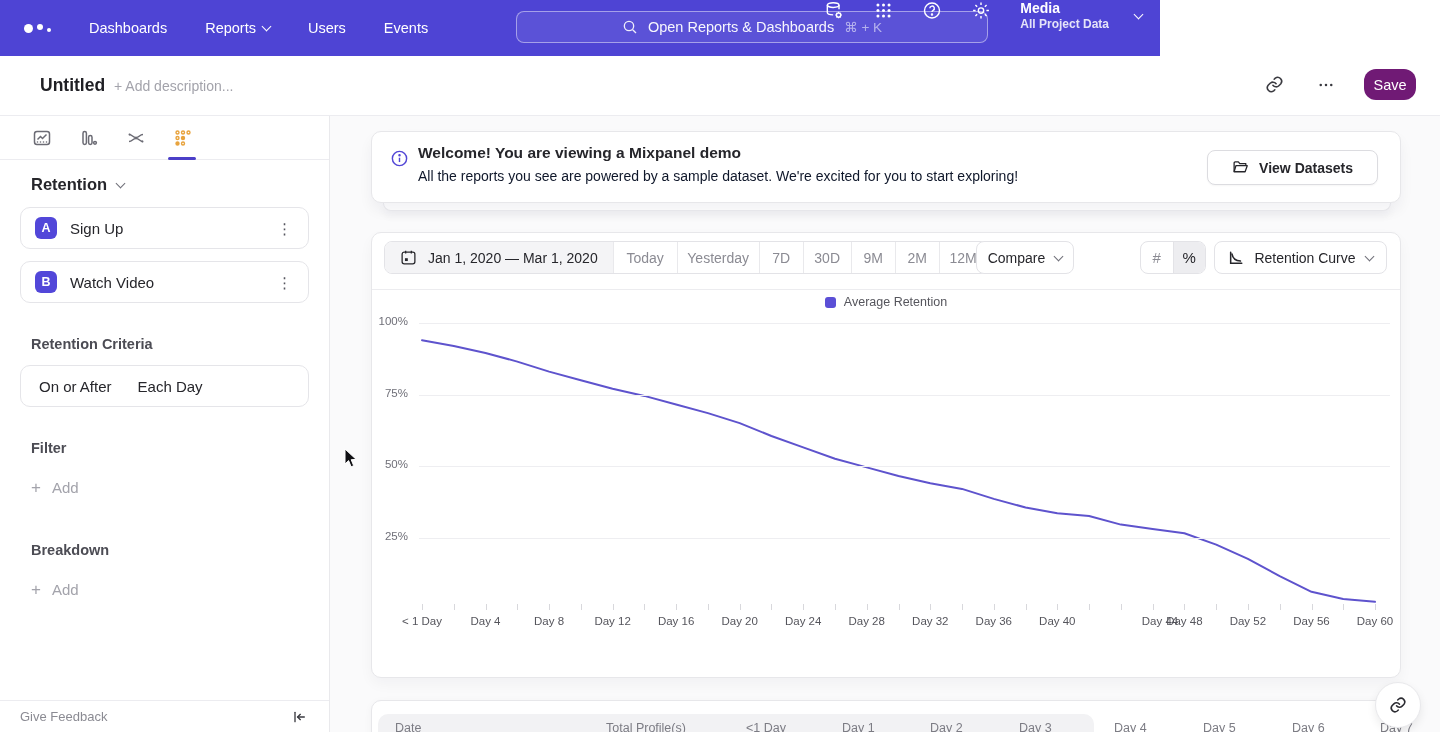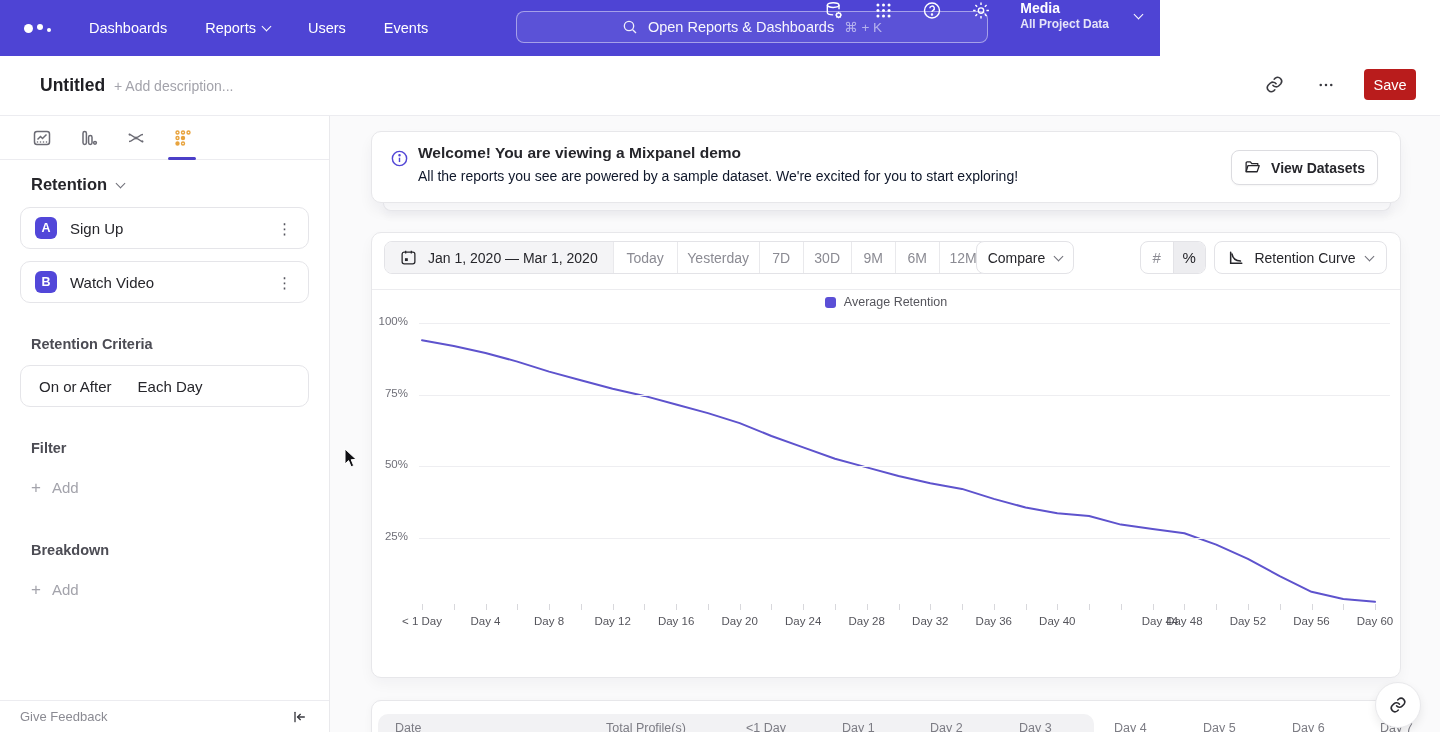--- a/index.html
+++ b/index.html
@@ -25,21 +25,21 @@
   .project{display:flex;align-items:center;gap:26px;cursor:pointer}
   .project .pn{font-size:14px;font-weight:700;line-height:17px}
   .project .ps{font-size:12px;font-weight:600;color:rgba(255,255,255,.85);line-height:15px}
   
   .reportbar{position:absolute;left:0;top:56px;width:1440px;height:60px;background:#fff;
              border-bottom:1px solid #ececf0;box-sizing:border-box;z-index:20}
   .rtitle{position:absolute;left:40px;top:19px;font-size:17.5px;font-weight:600;color:#1f1f24}
   .rdesc{position:absolute;left:114px;top:22px;font-size:14px;color:#a3a3ab}
   .rb-right{position:absolute;right:24px;top:13px;display:flex;align-items:center;gap:24px}
   .iconbtn{width:28px;height:28px;display:flex;align-items:center;justify-content:center;cursor:pointer;color:#3a3a40}
-  .savebtn{width:52px;height:31px;border-radius:4px;background:#b91c1c;color:#fff;font-size:14.5px;
+  .savebtn{width:52px;height:31px;border-radius:12px;background:#701a75;color:#fff;font-size:14.5px;
            font-weight:500;display:flex;align-items:center;justify-content:center;cursor:pointer}
   
   .sidebar{position:absolute;left:0;top:116px;width:330px;height:616px;background:#fff;
            border-right:1px solid #e9e9ec;box-sizing:border-box;z-index:10}
   .tabs{position:absolute;left:0;top:0;width:329px;height:44px;border-bottom:1px solid #ececf0;
         box-sizing:border-box;display:flex;align-items:center;padding-left:33px;gap:29px}
   .tab{width:18px;height:18px;cursor:pointer}
   .tab-underline{position:absolute;left:168px;top:41px;width:28px;height:3px;background:#4b3fc8;border-radius:2px}
   .sb-title{position:absolute;left:31px;top:59px;font-size:16.5px;font-weight:600;color:#26262b;
             display:flex;align-items:center;gap:10px;cursor:pointer}
@@ -64,21 +64,21 @@
   .main{position:absolute;left:330px;top:116px;width:1110px;height:616px;background:#fafafb;overflow:hidden}
   .panel{position:absolute;background:#fff;border:1px solid #e7e7ea;border-radius:10px;box-sizing:border-box}
   
   .banner{left:41px;top:15px;width:1030px;height:72px;box-shadow:0 8px 14px rgba(25,20,60,.05);z-index:3}
   .banner-stack{position:absolute;left:53px;top:87px;width:1006px;height:7px;background:#fff;
                 border:1px solid #ececef;border-top:none;border-radius:0 0 10px 10px;
                 box-shadow:0 5px 8px rgba(25,20,60,.05);z-index:2}
   .b-icon{position:absolute;left:18px;top:17px}
   .b-title{position:absolute;left:46px;top:12px;font-size:15.5px;font-weight:700;color:#26262b}
   .b-sub{position:absolute;left:46px;top:36px;font-size:14px;color:#0f172a}
-  .vd-btn{position:absolute;right:22px;top:18px;height:33px;padding:0 12px;border:1px solid #dcdce0;border-radius:8px;
+  .vd-btn{position:absolute;right:22px;top:18px;height:33px;padding:0 24px;border:1px solid #dcdce0;border-radius:8px;
           background:#fff;display:flex;align-items:center;gap:10px;font-size:14px;font-weight:600;color:#26262b;
           cursor:pointer;box-shadow:0 1px 2px rgba(0,0,0,.04)}
   
   .chartpanel{left:41px;top:116px;width:1030px;height:446px;box-shadow:0 6px 14px rgba(25,20,60,.04);z-index:1}
   .dategroup{position:absolute;left:12px;top:8px;height:33px;border:1px solid #e3e3e7;border-radius:8px;
              display:flex;align-items:stretch;overflow:hidden;box-sizing:border-box;background:#fff}
   .dateseg{display:flex;align-items:center;gap:11px;background:#f4f4f6;padding:0 15px;cursor:pointer}
   .dateseg .dtext{font-size:14px;font-weight:500;color:#26262b;white-space:nowrap}
   .preset{display:flex;align-items:center;justify-content:center;font-size:14px;color:#8b8b93;
           border-left:1px solid #e9e9ec;cursor:pointer;box-sizing:border-box}
@@ -324,21 +324,21 @@
           <rect x="7" y="13" width="4" height="4" fill="#26262b" stroke="none"></rect>
         </svg>
         <span class="dtext">Jan 1, 2020 — Mar 1, 2020</span>
       </div>
       <div style="display:flex" id="date-presets">
           <div class="preset" style="width: 64px;">Today</div>
           <div class="preset" style="width: 82px;">Yesterday</div>
           <div class="preset" style="width: 44px;">7D</div>
           <div class="preset" style="width: 48px;">30D</div>
           <div class="preset" style="width: 44px;">9M</div>
-          <div class="preset" style="width: 44px;">6M</div>
+          <div class="preset" style="width: 44px;">2M</div>
           <div class="preset" style="width: 48px;">12M</div>
         </div>
     </div>
 
     <div class="tbtn" style="left:604px;width:98px">
       <span>Compare</span>
       <span class="chev"></span>
     </div>
 
     <div class="toggle">

